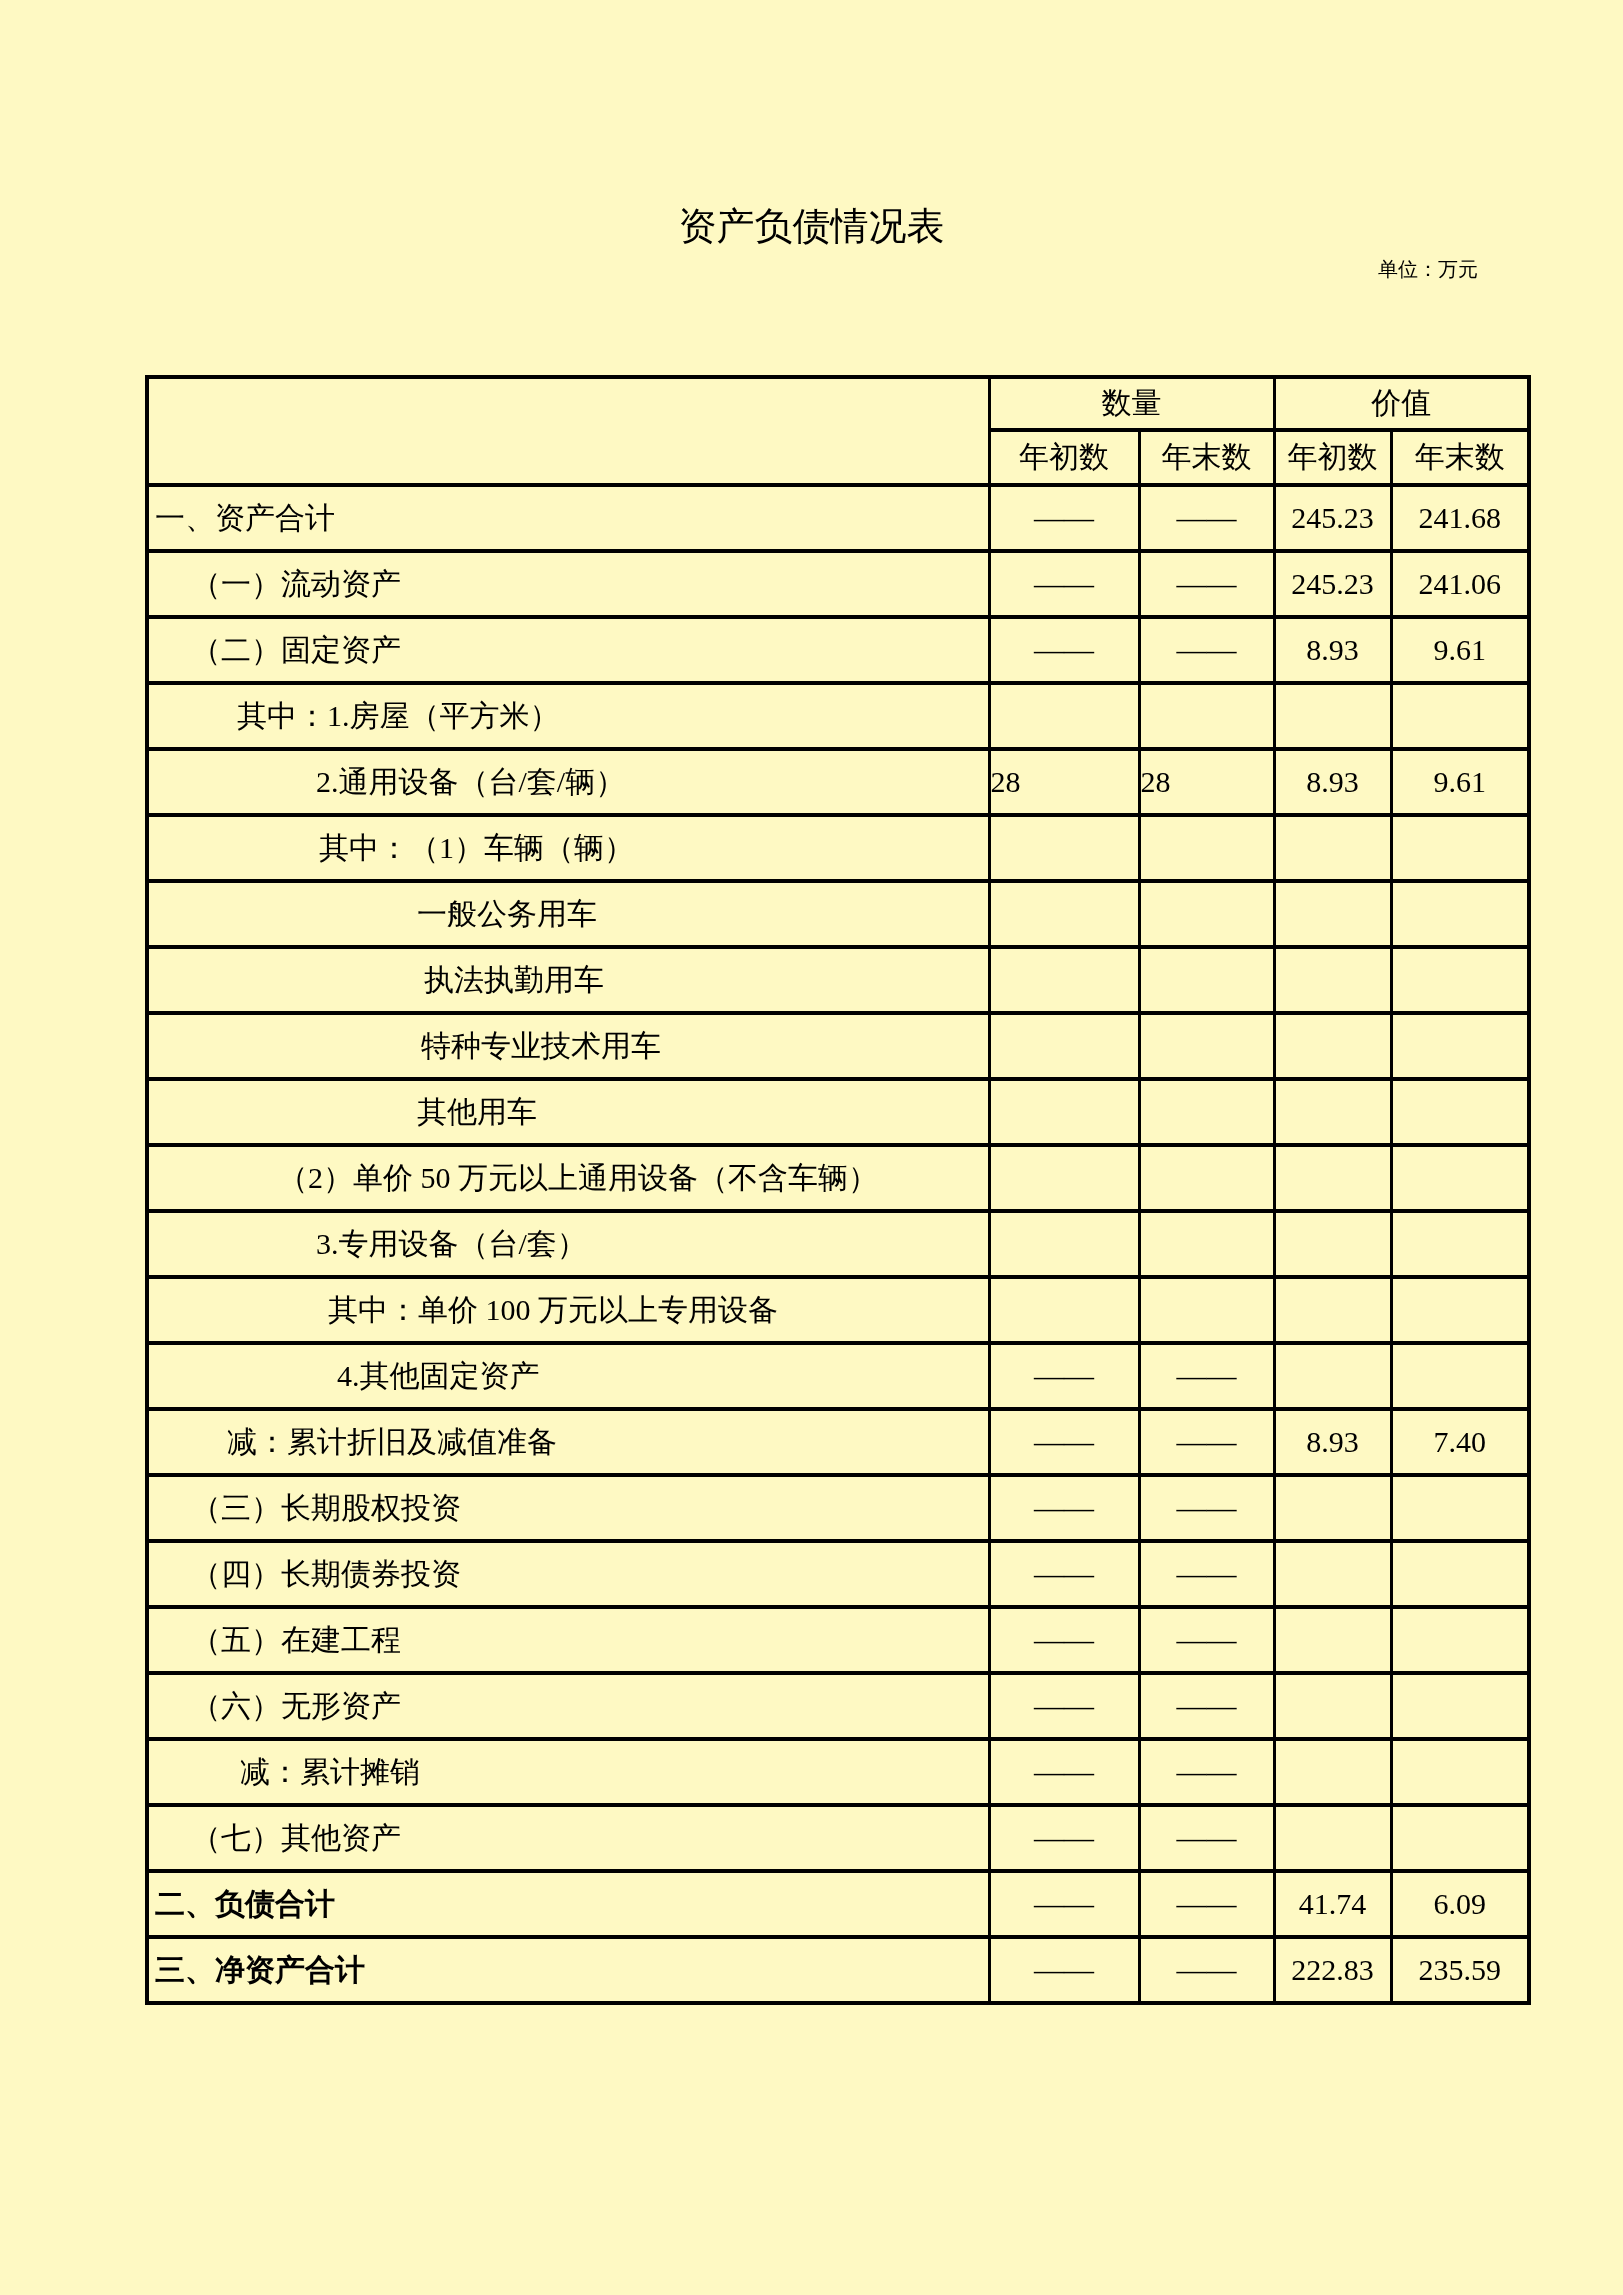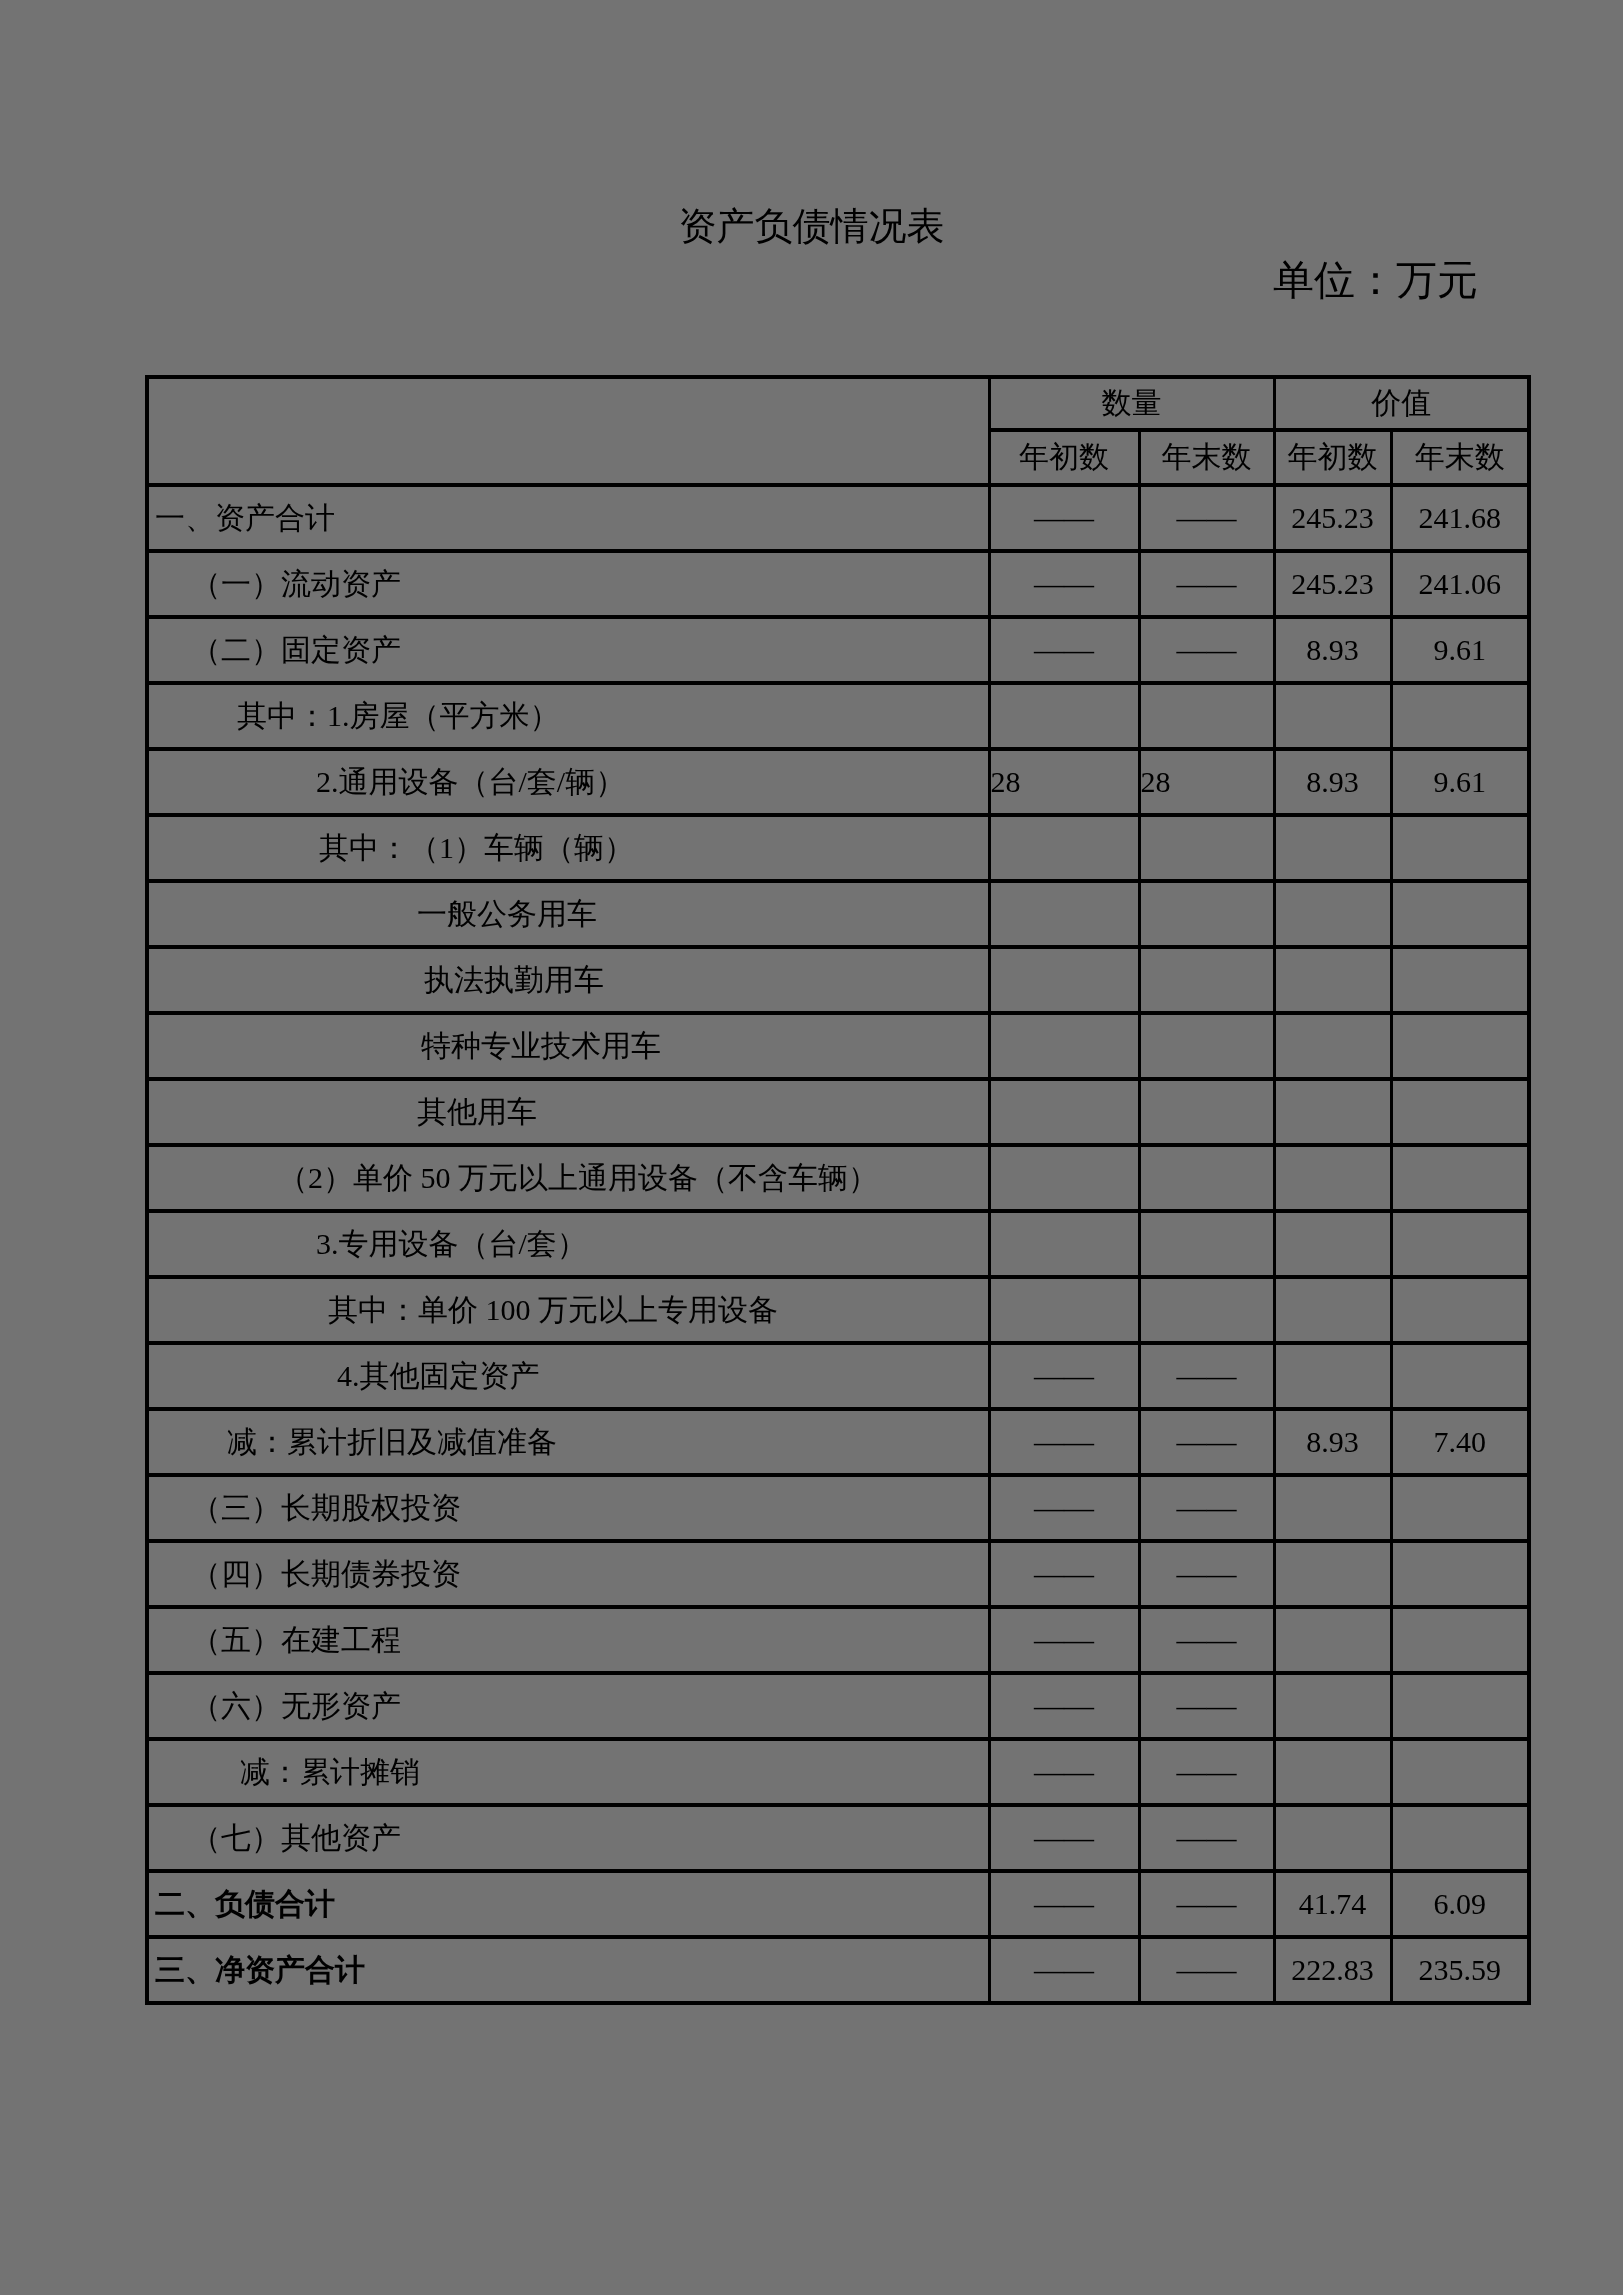--- a/index.html
+++ b/index.html
@@ -1,41 +1,41 @@
 <!DOCTYPE html>
 <html style="font-size:7.9px"><head>
 <meta charset="utf-8">
 <style>
   html,body { margin:0; padding:0; background:#e8e8e8; }
   .page {
     position: relative;
     width: 1623px;
     height: 2295px;
     margin: 0 auto;
-    background: #737373;
+    background: #fef9c3;
     color: #000000;
     font-family: "Liberation Serif", "DejaVu Serif", serif;
     overflow: hidden;
   }
   .doc-title {
     position: absolute;
     left: 0;
     top: 206px;
     width: 100%;
     margin: 0;
     text-align: center;
     font-size: 38px;
     font-weight: normal;
     line-height: 1.1;
   }
   .unit-line {
     position: absolute;
     top: 258px;
     right: 145px;
-    font-size: 41px;
+    font-size: 20px;
     line-height: 1.1;
   }
   table.balance {
     position: absolute;
     left: 145px;
     top: 375px;
     width: 1382px;
     border-collapse: collapse;
     table-layout: fixed;
     border: 4.9px solid #000000;

